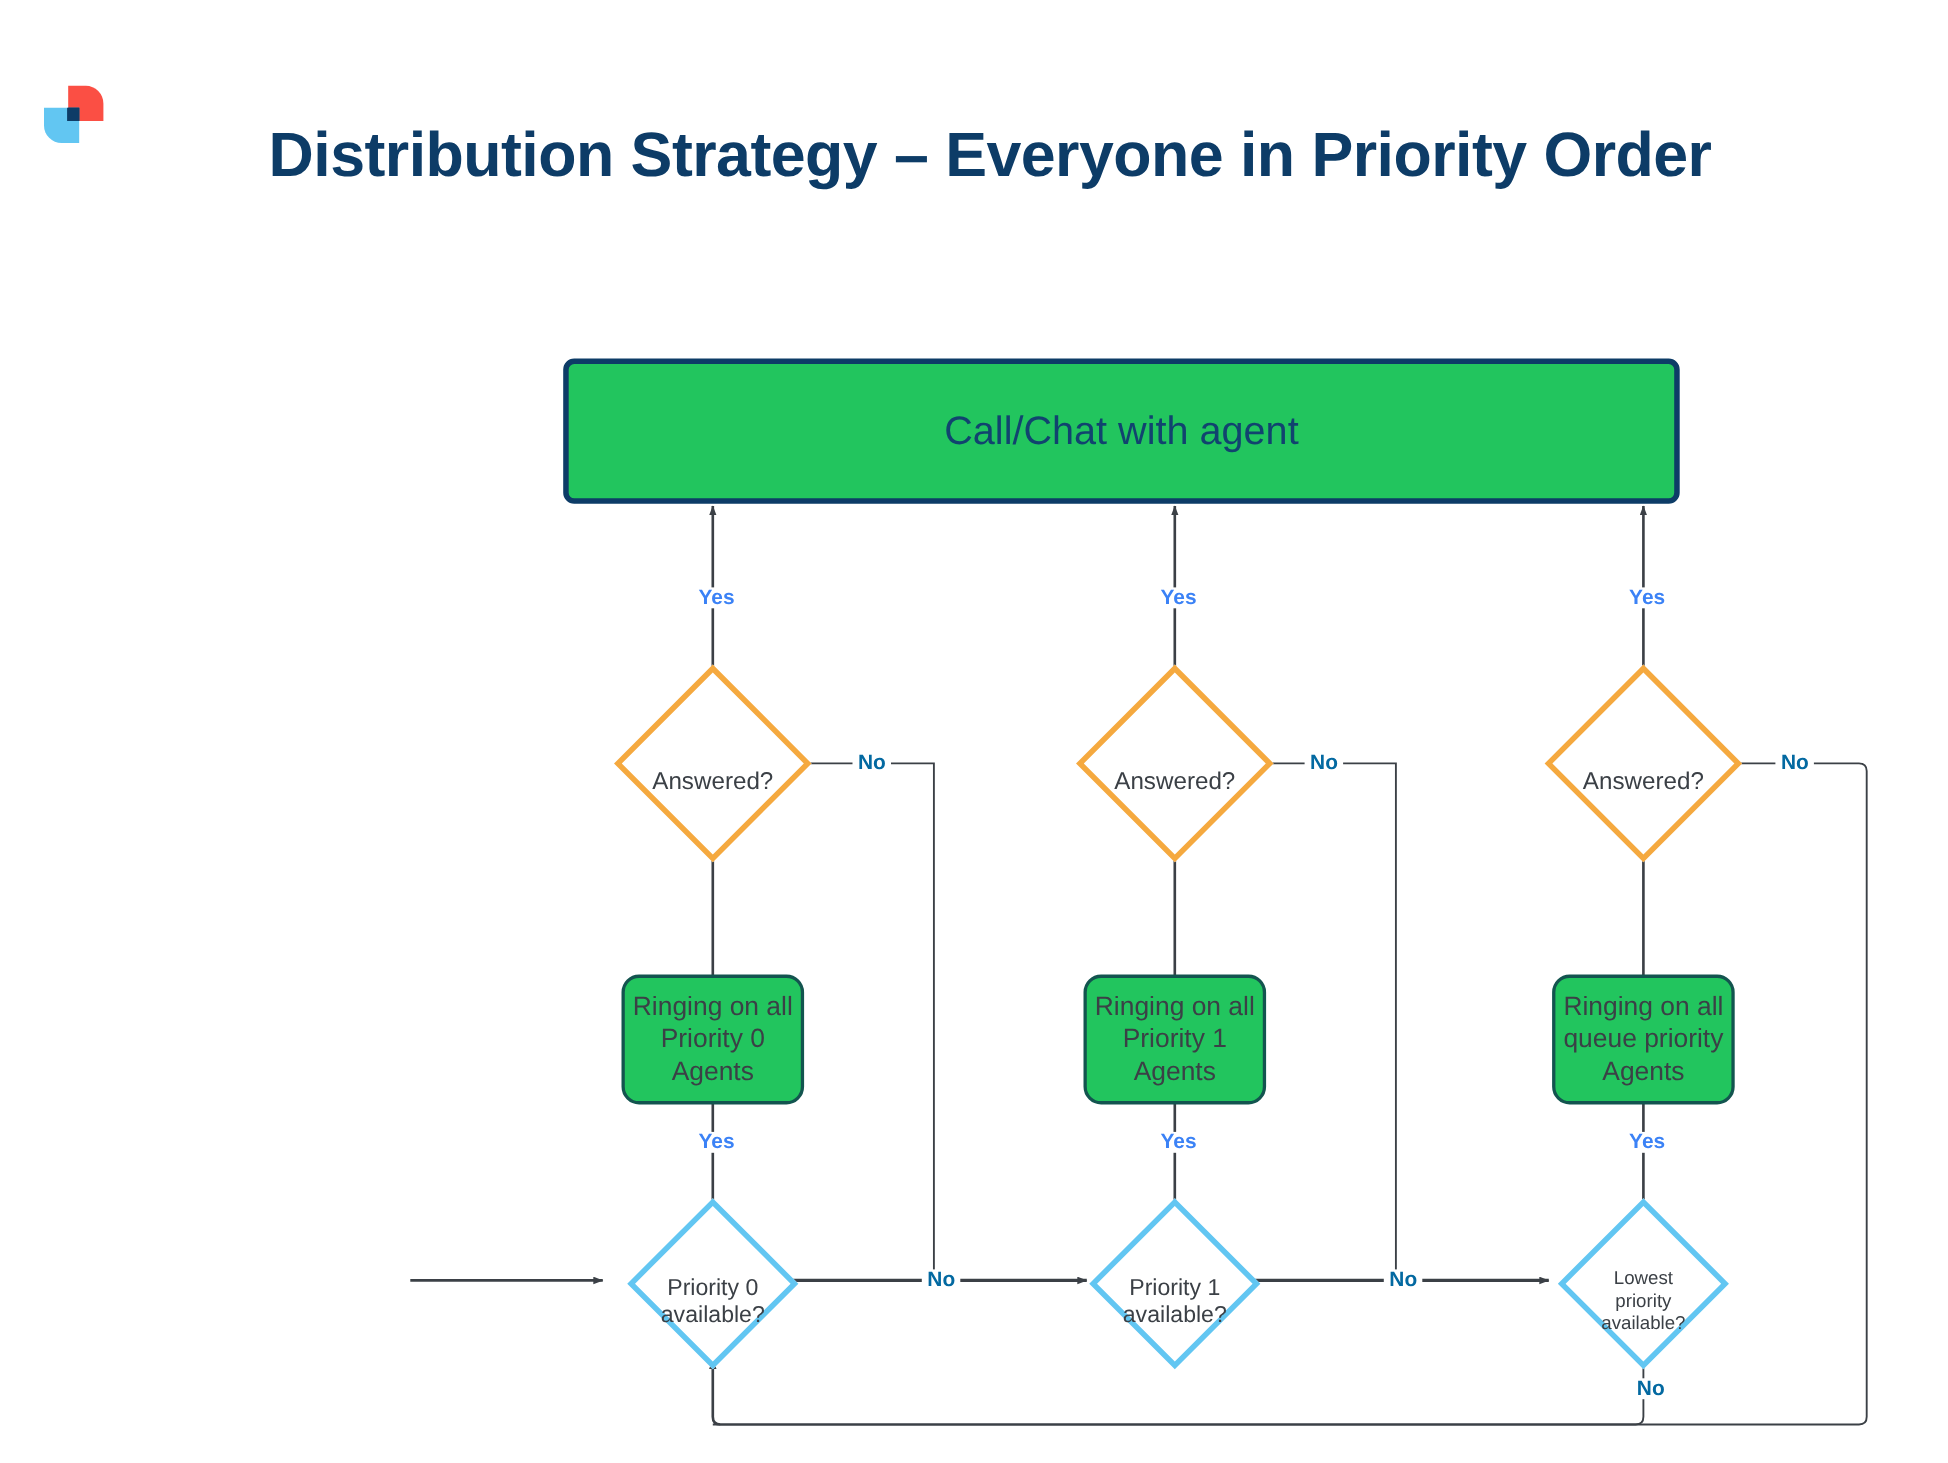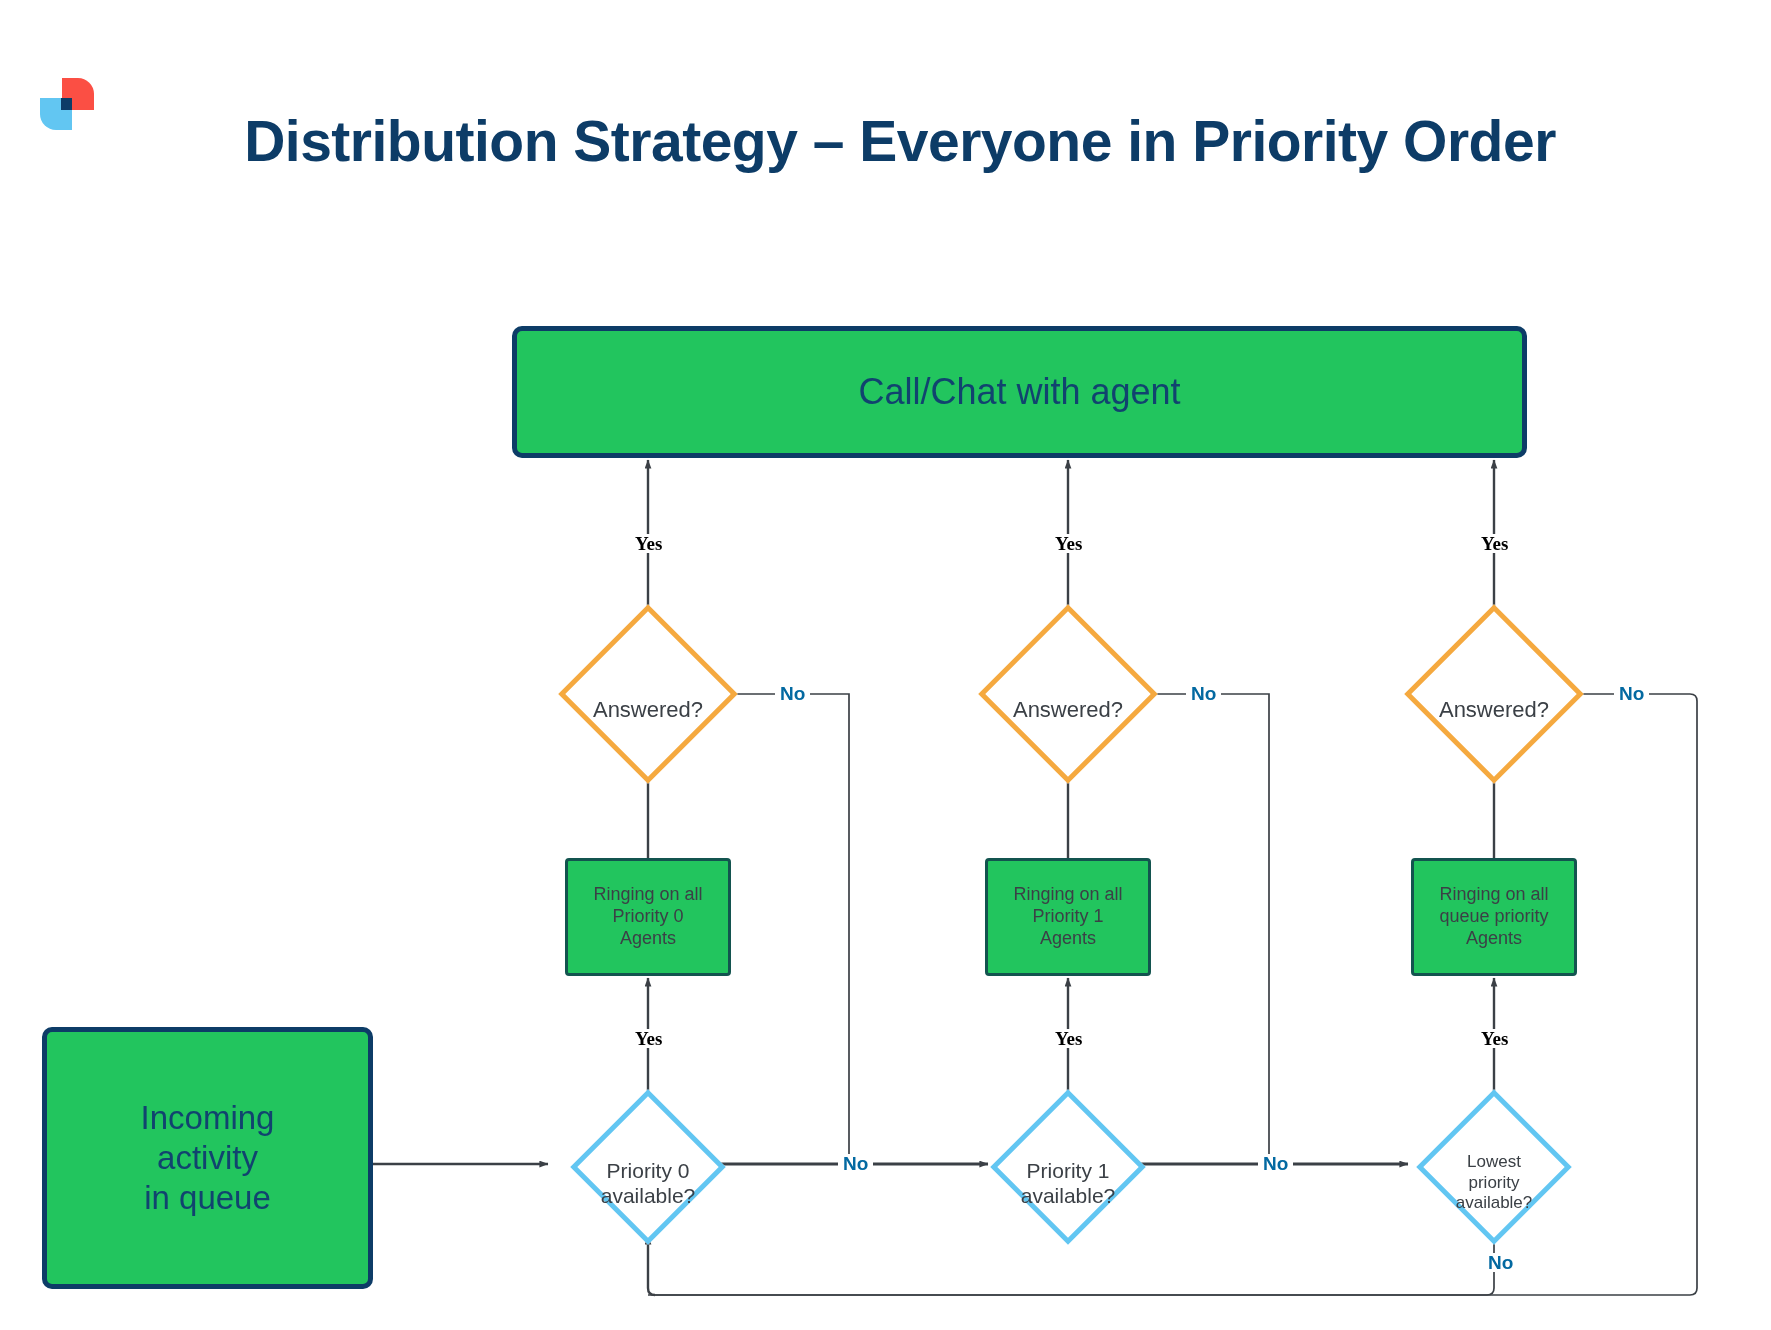--- a/index.html
+++ b/index.html
@@ -62,23 +62,24 @@
     line-height: 1.22;
   }
 
   .box-navy {
     border: 5px solid #0d3c67;
     border-radius: 10px;
     color: #11436f;
   }
   .box-green {
     border: 3px solid #13544f;
-    border-radius: 4px;
+    border-radius: 16px;
     color: #3b4046;
-    font-size: 18px;
+    font-size: 24px;
+    margin-top: 28px;
   }
 
   
   .diamond {
     position: absolute;
     box-sizing: border-box;
     background: transparent;
   }
   .diamond .rot {
     position: absolute;
@@ -106,21 +107,21 @@
   
   .elabel {
     position: absolute;
     font-size: 19px;
     font-weight: bold;
     background: #ffffff;
     padding: 0 5px;
     white-space: nowrap;
     line-height: 1;
   }
-  .elabel.yes { color: #000000; font-family: Liberation Serif, serif; }
+  .elabel.yes { color: #3b82f6; }
   .elabel.no  { color: #0369a1; }
 </style>
 </head>
 <body>
 
 <div id="page">
 
   <div id="logo">
     <svg width="68" height="68" viewBox="0 0 68 68">
 
@@ -176,25 +177,20 @@
 
       <path d="M655,1295 Q648,1295 648,1288 V1236" stroke-width="2.4" marker-end="url(#arrow)"></path>
 
     </g>
   </svg>
 
   <div class="node box-navy" style="left:512px; top:326px; width:1015px; height:132px; font-size:36px;">
     <span>Call/Chat with agent</span>
   </div>
 
-  <div class="node box-navy" style="left:42px; top:1027px; width:331px; height:262px; font-size:33px; flex-direction:column;">
-    <span>Incoming</span>
-    <span>activity</span>
-    <span>in queue</span>
-  </div>
 
   <div class="diamond dia-orange" style="left:558px; top:604px; width:180px; height:180px;">
     <div class="rot" style="width:127px; height:127px;"></div>
     <div class="lbl" style="font-size:22px;">Answered?</div>
   </div>
 
   <div class="node box-green" style="left:565px; top:858px; width:166px; height:118px; flex-direction:column;">
     <span>Ringing on all</span>
     <span>Priority 0</span>
     <span>Agents</span>

